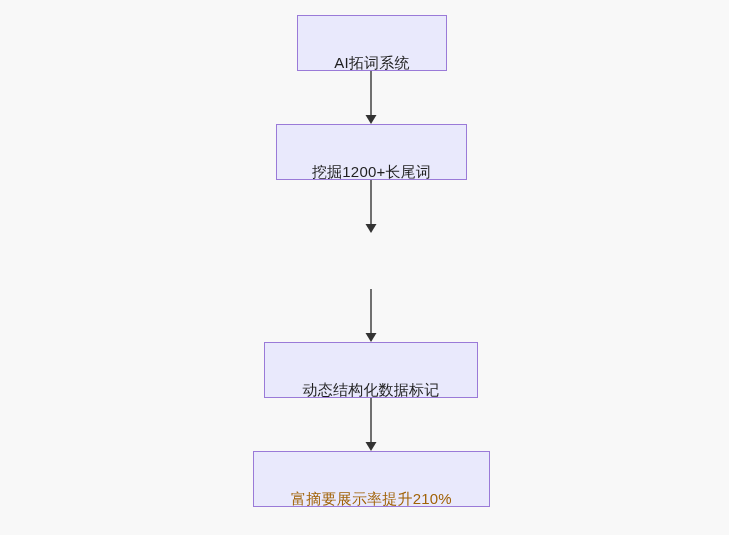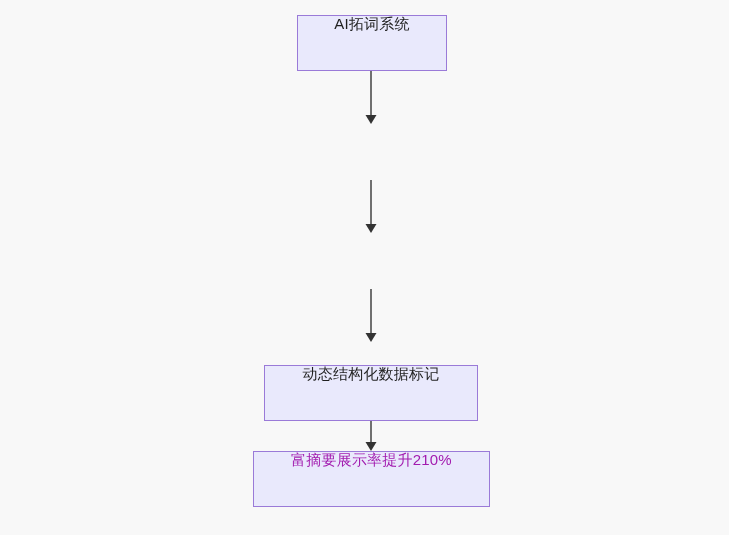--- a/index.html
+++ b/index.html
@@ -17,21 +17,21 @@
     position: relative;
     width: 729px;
     height: 535px;
   }
   .node {
     position: absolute;
     box-sizing: border-box;
     background: #e9e9fc;
     border: 1.6px solid #9a7ad8;
     display: flex;
-    align-items: flex-start;
+    align-items: flex-end;
     justify-content: center;
     color: #1f1f1f;
     font-size: 15px;
     line-height: 1;
     letter-spacing: 0.2px;
     white-space: nowrap;
   }
   .node-label {
     display: block;
   }
@@ -67,19 +67,22 @@
     </div>
     <div class="edge" style="left: 361px; top: 398px; width: 20px; height: 53px;">
       <svg width="20" height="53" viewBox="0 0 20 53">
         <line x1="10" y1="0" x2="10" y2="45" stroke="#707070" stroke-width="2"></line>
         <polygon points="10,53 4.5,44 15.5,44" fill="#333333"></polygon>
       </svg>
     </div>
     <div class="node" style="left: 297px; top: 15px; width: 150px; height: 56px; background: rgb(233, 233, 252); border-color: rgb(154, 122, 216); color: rgb(31, 31, 31);">
       <span class="node-label">AI拓词系统</span>
     </div>
-    <div class="node" style="left: 264px; top: 342px; width: 214px; height: 56px; background: rgb(233, 233, 252); border-color: rgb(154, 122, 216); color: rgb(31, 31, 31); margin-top: 23px;">
+    <div class="node" style="left: 276px; top: 124px; width: 191px; height: 56px; background: rgb(233, 233, 252); border-color: rgb(154, 122, 216); color: rgb(31, 31, 31);">
+      <span class="node-label">挖掘1200+长尾词</span>
+    </div>
+    <div class="node" style="left: 264px; top: 342px; width: 214px; height: 56px; background: rgb(233, 233, 252); border-color: rgb(154, 122, 216); color: rgb(31, 31, 31);">
       <span class="node-label">动态结构化数据标记</span>
     </div>
-    <div class="node" style="left: 253px; top: 451px; width: 237px; height: 56px; background: rgb(233, 233, 252); border-color: rgb(154, 122, 216); color: #a21caf;">
+    <div class="node" style="left: 253px; top: 451px; width: 237px; height: 56px; background: rgb(233, 233, 252); border-color: rgb(154, 122, 216); color: #a16207;">
       <span class="node-label">富摘要展示率提升210%</span>
     </div>
   </div>
 
 </body></html>

